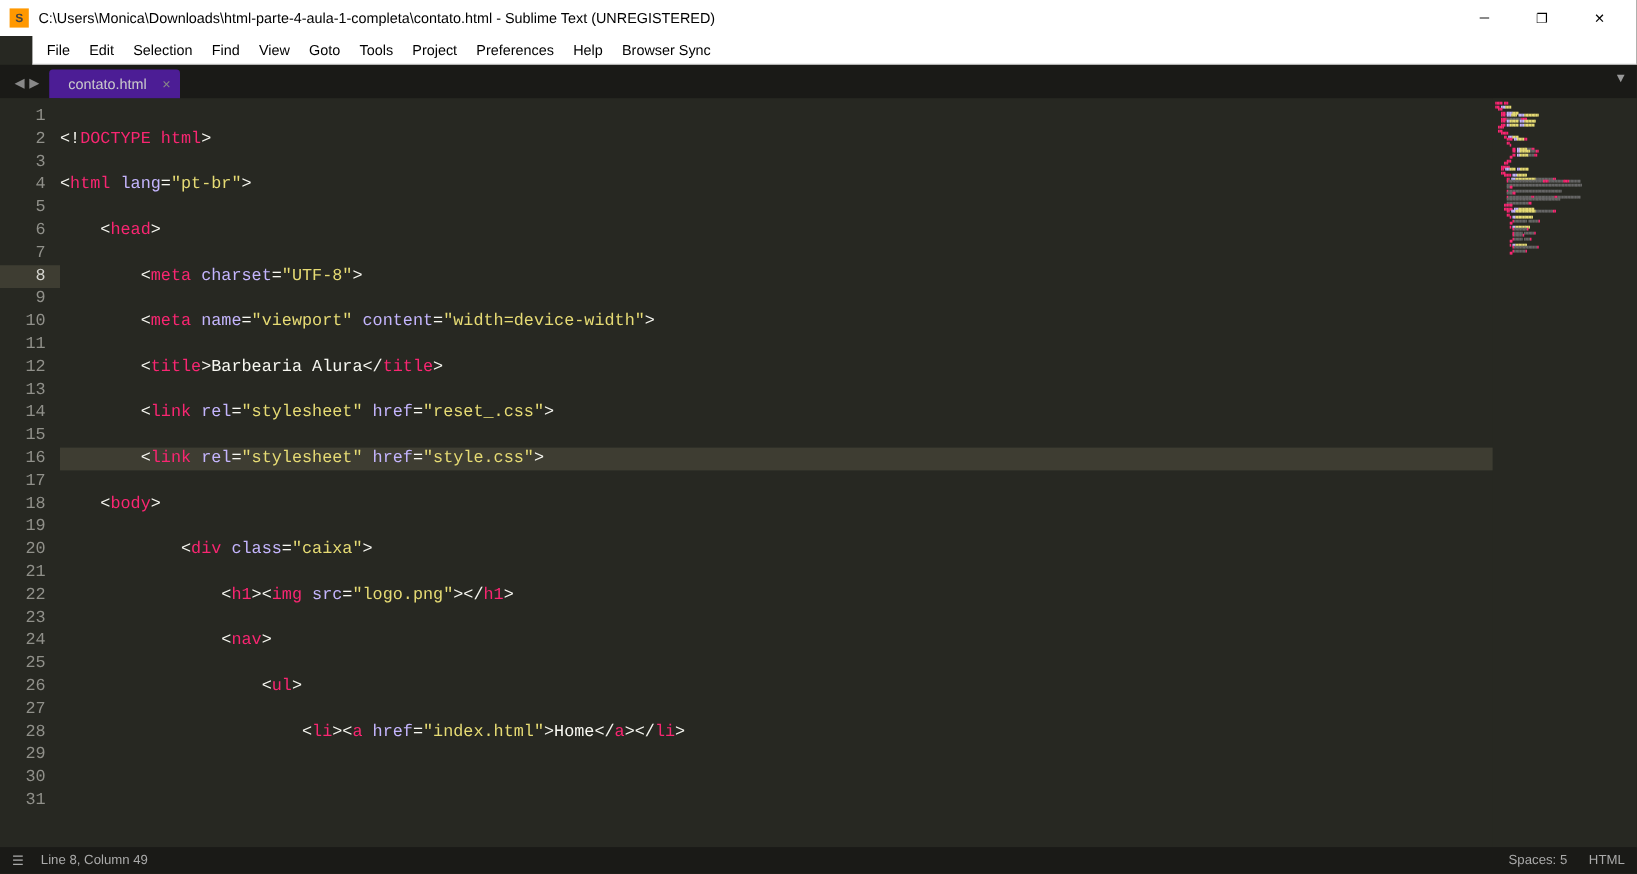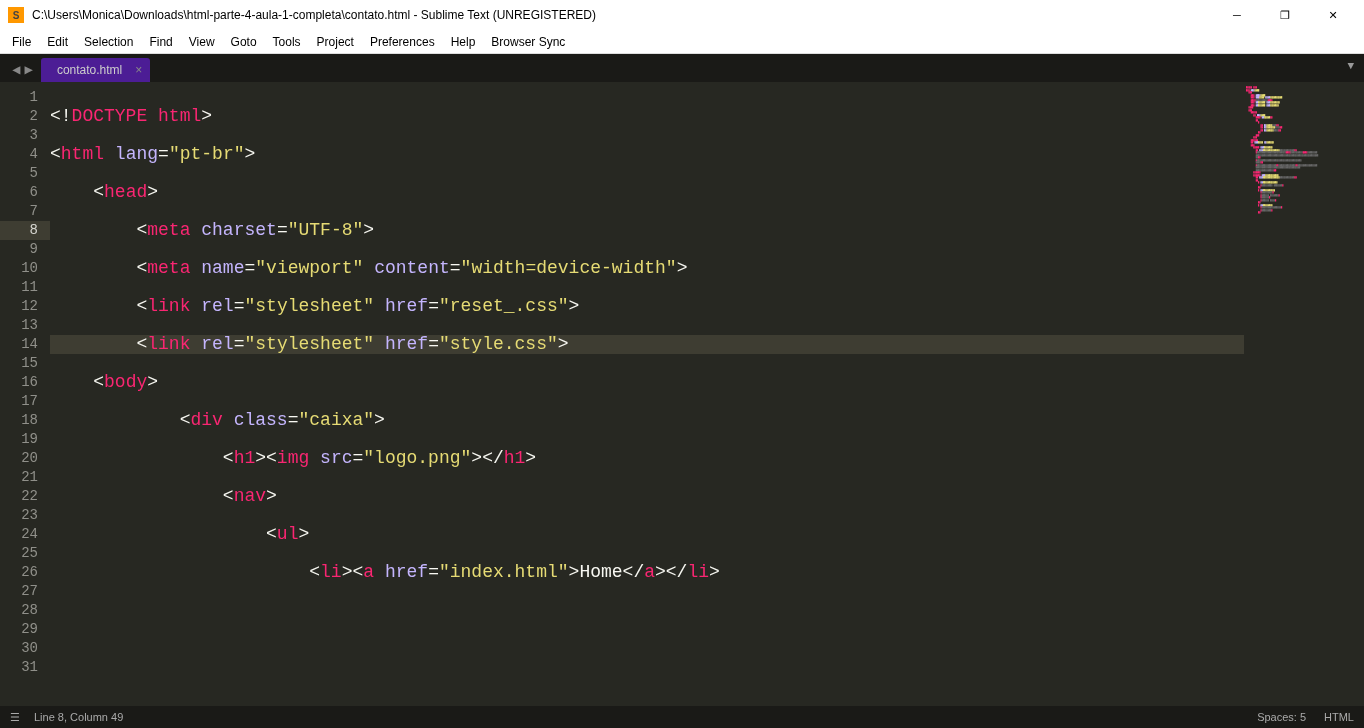--- a/index.html
+++ b/index.html
@@ -2,31 +2,31 @@
 <html><head>
 <meta charset="utf-8">
 <style>
 * { margin:0; padding:0; box-sizing:border-box; }
 body { font-family:"Consolas","Courier New",monospace; font-size:13px; background:#272822; color:#f8f8f2; overflow:hidden; width:1364px; height:728px; }
 .titlebar { height:30px; background:#fff; color:#000; display:flex; align-items:center; padding:0 8px; font-family:"Segoe UI",sans-serif; font-size:12px; }
 .titlebar .sticon { width:16px; height:16px; background:#ff9800; margin-right:8px; display:flex; align-items:center; justify-content:center; font-weight:bold; color:#444; font-size:10px; }
 .titlebar .ttl { flex:1; }
 .titlebar .winbtns { display:flex; gap:2px; }
 .titlebar .winbtn { width:46px; height:30px; display:flex; align-items:center; justify-content:center; font-size:11px; font-family:"Segoe UI",sans-serif; }
-.menubar { height:24px; background:#fff; color:#000; display:flex; align-items:center; padding:0 4px; border-bottom:1px solid #ddd; font-family:"Segoe UI",sans-serif; font-size:12px; }
+.menubar { height:24px; background:#fff; color:#000; display:flex; align-items:center; padding:0 4px; border-bottom:1px solid #ddd; font-family:"Segoe UI",sans-serif; font-size:12px;margin-left:27px; }
 .menubar span { padding:0 8px; }
 .tabrow { height:28px; background:#1a1a17; display:flex; align-items:flex-end; padding-left:8px; position:relative; }
 .navarrows { display:flex; align-items:center; gap:4px; color:#888; font-size:14px; padding:0 8px 4px 4px; }
 .tab { background:#4c1d95; color:#ccc; padding:5px 28px 5px 16px; font-size:12px; position:relative; border-top-left-radius:3px; border-top-right-radius:3px; font-family:"Segoe UI",sans-serif; }
 .tab .x { position:absolute; right:8px; top:5px; color:#888; font-size:12px; }
 .tabrow .menu-down { position:absolute; right:10px; top:6px; color:#999; font-size:11px; }
 .editor { display:flex; height:632px; background:#272822; position:relative; }
 .gutter { width:50px; background:#272822; color:#90908a; text-align:right; padding:6px 12px 0 0; font-size:14px; line-height:19px; user-select:none; }
 .gutter div.current { color:#d6d6d0; background:#3e3d32; margin-right:-12px; padding-right:12px; }
-.code { flex:1; padding:6px 0 0 0; font-size:18px; line-height:19px; white-space:pre; overflow:hidden; position:relative; }
+.code { flex:1; padding:6px 0 0 0; font-size:14px; line-height:19px; white-space:pre; overflow:hidden; position:relative; }
 .code .line { height:19px; }
 .code .line.current { background:#3e3d32; }
 .minimap { width:120px; background:#272822; padding:4px 2px; font-size:2px; line-height:2.5px; color:#666; overflow:hidden; font-family:monospace; }
 .minimap div { white-space:pre; }
 .pk { color:#f92672; } 
 .yl { color:#e6db74; } 
 .gr { color:#c4b5fd; } 
 .wh { color:#f8f8f2; }
 .statusbar { height:22px; background:#1a1a17; color:#aaa; display:flex; align-items:center; padding:0 10px; font-size:11px; font-family:"Segoe UI",sans-serif; position:absolute; bottom:0; left:0; right:0; justify-content:space-between; }
 .statusbar .left { display:flex; align-items:center; gap:10px; }
@@ -106,20 +106,21 @@
     <div>30</div>
     <div>31</div>
   </div>
 
   <div class="code">
 <div class="line"><span class="wh">&lt;!</span><span class="pk">DOCTYPE</span><span class="wh"> </span><span class="pk">html</span><span class="wh">&gt;</span></div>
 <div class="line"><span class="wh">&lt;</span><span class="pk">html</span><span class="wh"> </span><span class="gr">lang</span><span class="wh">=</span><span class="yl">"pt-br"</span><span class="wh">&gt;</span></div>
 <div class="line">    <span class="wh">&lt;</span><span class="pk">head</span><span class="wh">&gt;</span></div>
 <div class="line">        <span class="wh">&lt;</span><span class="pk">meta</span><span class="wh"> </span><span class="gr">charset</span><span class="wh">=</span><span class="yl">"UTF-8"</span><span class="wh">&gt;</span></div>
 <div class="line">        <span class="wh">&lt;</span><span class="pk">meta</span><span class="wh"> </span><span class="gr">name</span><span class="wh">=</span><span class="yl">"viewport"</span><span class="wh"> </span><span class="gr">content</span><span class="wh">=</span><span class="yl">"width=device-width"</span><span class="wh">&gt;</span></div>
+<div class="line">        <span class="wh">&lt;</span><span class="pk">title</span><span class="wh">&gt;</span><span class="wh">Barbearia Alura</span><span class="wh">&lt;/</span><span class="pk">title</span><span class="wh">&gt;</span></div>
 <div class="line">        <span class="wh">&lt;</span><span class="pk">link</span><span class="wh"> </span><span class="gr">rel</span><span class="wh">=</span><span class="yl">"stylesheet"</span><span class="wh"> </span><span class="gr">href</span><span class="wh">=</span><span class="yl">"reset_.css"</span><span class="wh">&gt;</span></div>
 <div class="line current">        <span class="wh">&lt;</span><span class="pk">link</span><span class="wh"> </span><span class="gr">rel</span><span class="wh">=</span><span class="yl">"stylesheet"</span><span class="wh"> </span><span class="gr">href</span><span class="wh">=</span><span class="yl">"style.css"</span><span class="wh">&gt;</span></div>
 <div class="line">    <span class="wh">&lt;</span><span class="pk">body</span><span class="wh">&gt;</span></div>
 <div class="line">            <span class="wh">&lt;</span><span class="pk">div</span><span class="wh"> </span><span class="gr">class</span><span class="wh">=</span><span class="yl">"caixa"</span><span class="wh">&gt;</span></div>
 <div class="line">                <span class="wh">&lt;</span><span class="pk">h1</span><span class="wh">&gt;&lt;</span><span class="pk">img</span><span class="wh"> </span><span class="gr">src</span><span class="wh">=</span><span class="yl">"logo.png"</span><span class="wh">&gt;&lt;/</span><span class="pk">h1</span><span class="wh">&gt;</span></div>
 <div class="line">                <span class="wh">&lt;</span><span class="pk">nav</span><span class="wh">&gt;</span></div>
 <div class="line">                    <span class="wh">&lt;</span><span class="pk">ul</span><span class="wh">&gt;</span></div>
 <div class="line">                        <span class="wh">&lt;</span><span class="pk">li</span><span class="wh">&gt;&lt;</span><span class="pk">a</span><span class="wh"> </span><span class="gr">href</span><span class="wh">=</span><span class="yl">"index.html"</span><span class="wh">&gt;</span><span class="wh">Home</span><span class="wh">&lt;/</span><span class="pk">a</span><span class="wh">&gt;&lt;/</span><span class="pk">li</span><span class="wh">&gt;</span></div>
 
 

